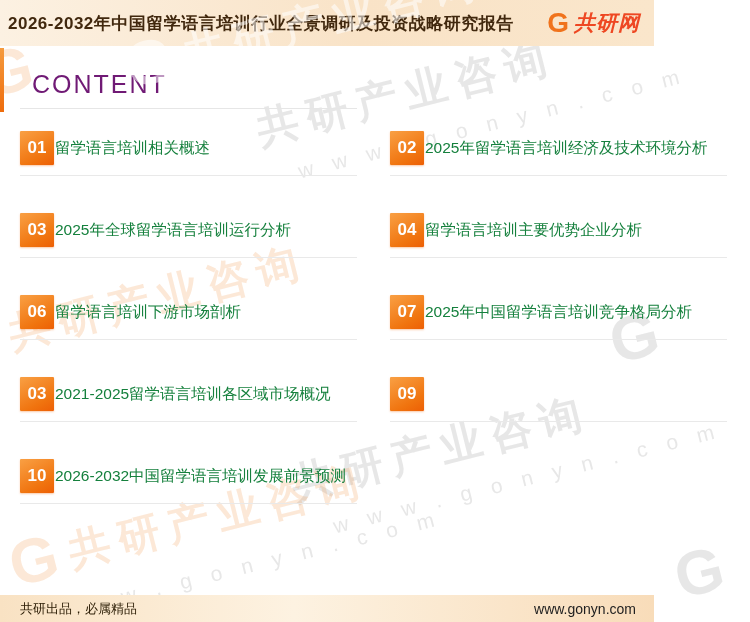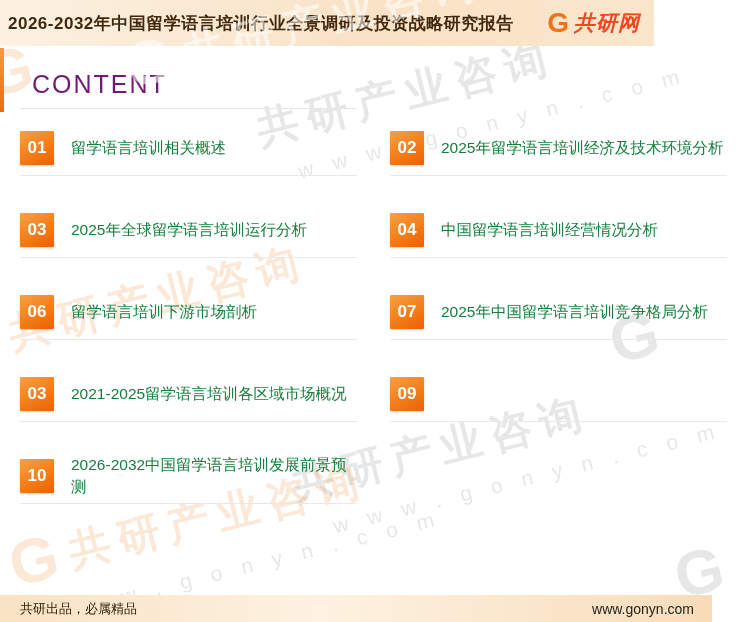--- a/index.html
+++ b/index.html
@@ -33,31 +33,31 @@
   
   .content{position:absolute;top:46px;left:0;width:750px;box-sizing:border-box;
     padding:24px 23px 0 20px;z-index:2;}
   .toc-heading-row{display:flex;align-items:baseline;}
   .toc-heading{font-size:31px;font-weight:700;letter-spacing:2px;color:#0f0f0f;line-height:36px;}
   .toc-heading-en{font-size:25px;color:#701a75;letter-spacing:2px;margin-left:12px;font-weight:400;}
   .toc-heading-line{width:337px;border-top:1px solid #e6e6e6;margin-top:9px;}
 
   .toc-grid{display:grid;grid-template-columns:337px 337px;column-gap:33px;margin-top:13px;}
   .toc-cell{height:82px;box-sizing:border-box;padding-top:4px;}
-  .toc-row{min-height:44px;display:flex;align-items:center;gap:17px;}
+  .toc-row{min-height:44px;display:flex;align-items:center;gap:1px;}
   .toc-num{flex:0 0 34px;width:34px;height:34px;border-radius:1px;
     background:linear-gradient(150deg,#f9a044 0%,#f0740f 70%,#ed5f05 100%);
     color:#ffffff;font-size:17px;font-weight:700;
     display:flex;align-items:center;justify-content:center;
     box-shadow:0 1px 2px rgba(238,102,10,0.35);}
   .toc-title{font-size:15.5px;line-height:22px;color:#15803d;font-weight:500;}
   .toc-underline{border-top:1px solid #e9e9e9;margin-top:5px;}
 
   
-  .footer{position:absolute;left:0;bottom:0;width:712px;height:27px;
+  .footer{position:absolute;left:0;bottom:0;width:654px;height:27px;
     background:linear-gradient(90deg,#f9e2c3 0%,#fdf2e1 45%,#f8dcb9 100%);
     display:flex;align-items:center;justify-content:space-between;
     padding:0 18px 0 20px;box-sizing:border-box;z-index:4;}
   .footer-left{font-size:13px;color:#2f2008;font-weight:500;}
   .footer-right{font-size:14px;color:#1e1e1e;font-weight:500;}
 </style>
 </head>
 <body>
 
 <div class="page">
@@ -130,21 +130,21 @@
         <div class="toc-row">
           <div class="toc-num">03</div>
           <div class="toc-title">2025年全球留学语言培训运行分析</div>
         </div>
         <div class="toc-underline"></div>
       </div>
 
       <div class="toc-cell">
         <div class="toc-row">
           <div class="toc-num">04</div>
-          <div class="toc-title">中国留学语言培训经营情况分析</div>
+          <div class="toc-title">留学语言培训主要优势企业分析</div>
         </div>
         <div class="toc-underline"></div>
       </div>
 
 
       <div class="toc-cell">
         <div class="toc-row">
           <div class="toc-num">06</div>
           <div class="toc-title">留学语言培训下游市场剖析</div>
         </div>

